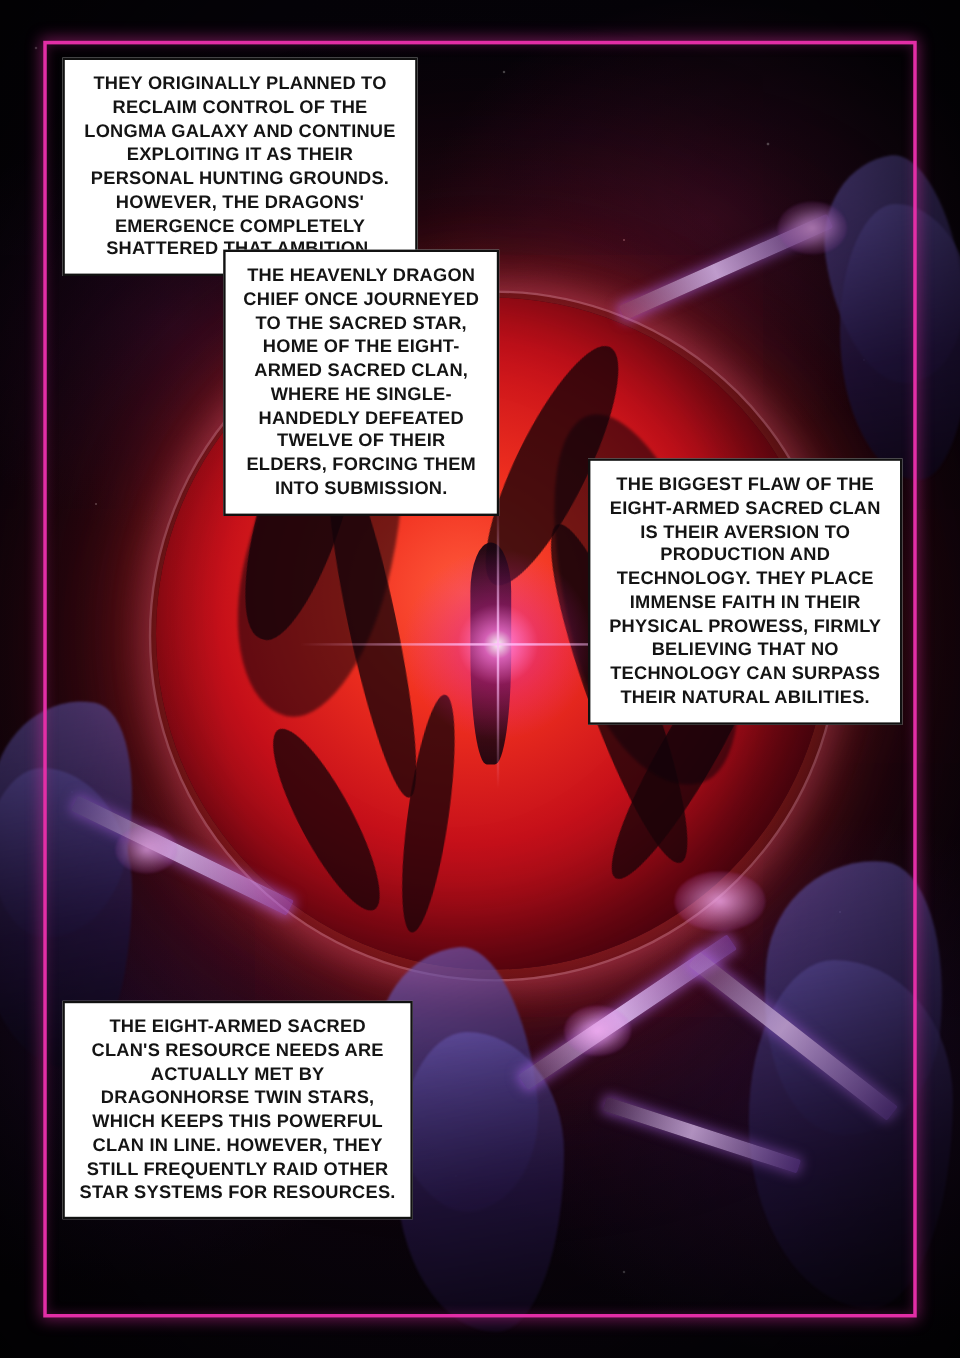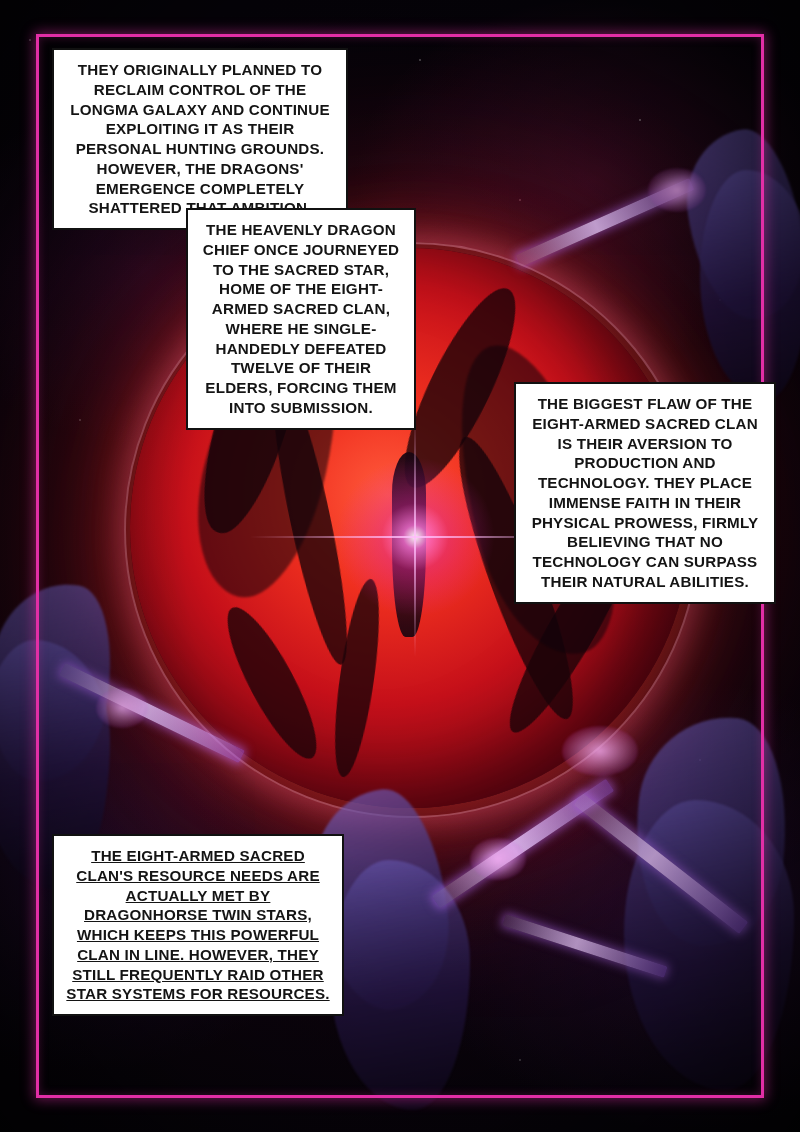--- a/index.html
+++ b/index.html
@@ -191,22 +191,22 @@
     letter-spacing: 0.2px;
     line-height: 1.30;
     text-transform: uppercase;
     box-sizing: border-box;
     padding: 10px 12px;
     white-space: pre-line;
   }
 
   #bubble-1 { left: 52px;  top: 48px;  width: 296px; font-size: 15.2px; }
   #bubble-2 { left: 186px; top: 208px; width: 230px; font-size: 15.2px; }
-  #bubble-3 { left: 490px; top: 382px; width: 262px; font-size: 15.2px; margin-left: 24px; }
-  #bubble-4 { left: 52px;  top: 834px; width: 292px; font-size: 15.2px; text-decoration: underline; }
+  #bubble-3 { left: 490px; top: 382px; width: 262px; font-size: 15.2px; }
+  #bubble-4 { left: 52px;  top: 834px; width: 292px; font-size: 15.2px; }
 </style>
 </head>
 <body>
 
 <div id="page">
 
   <div class="art-layer space-base"></div>
   <div class="art-layer nebula-a"></div>
   <div class="art-layer stars"></div>
 

